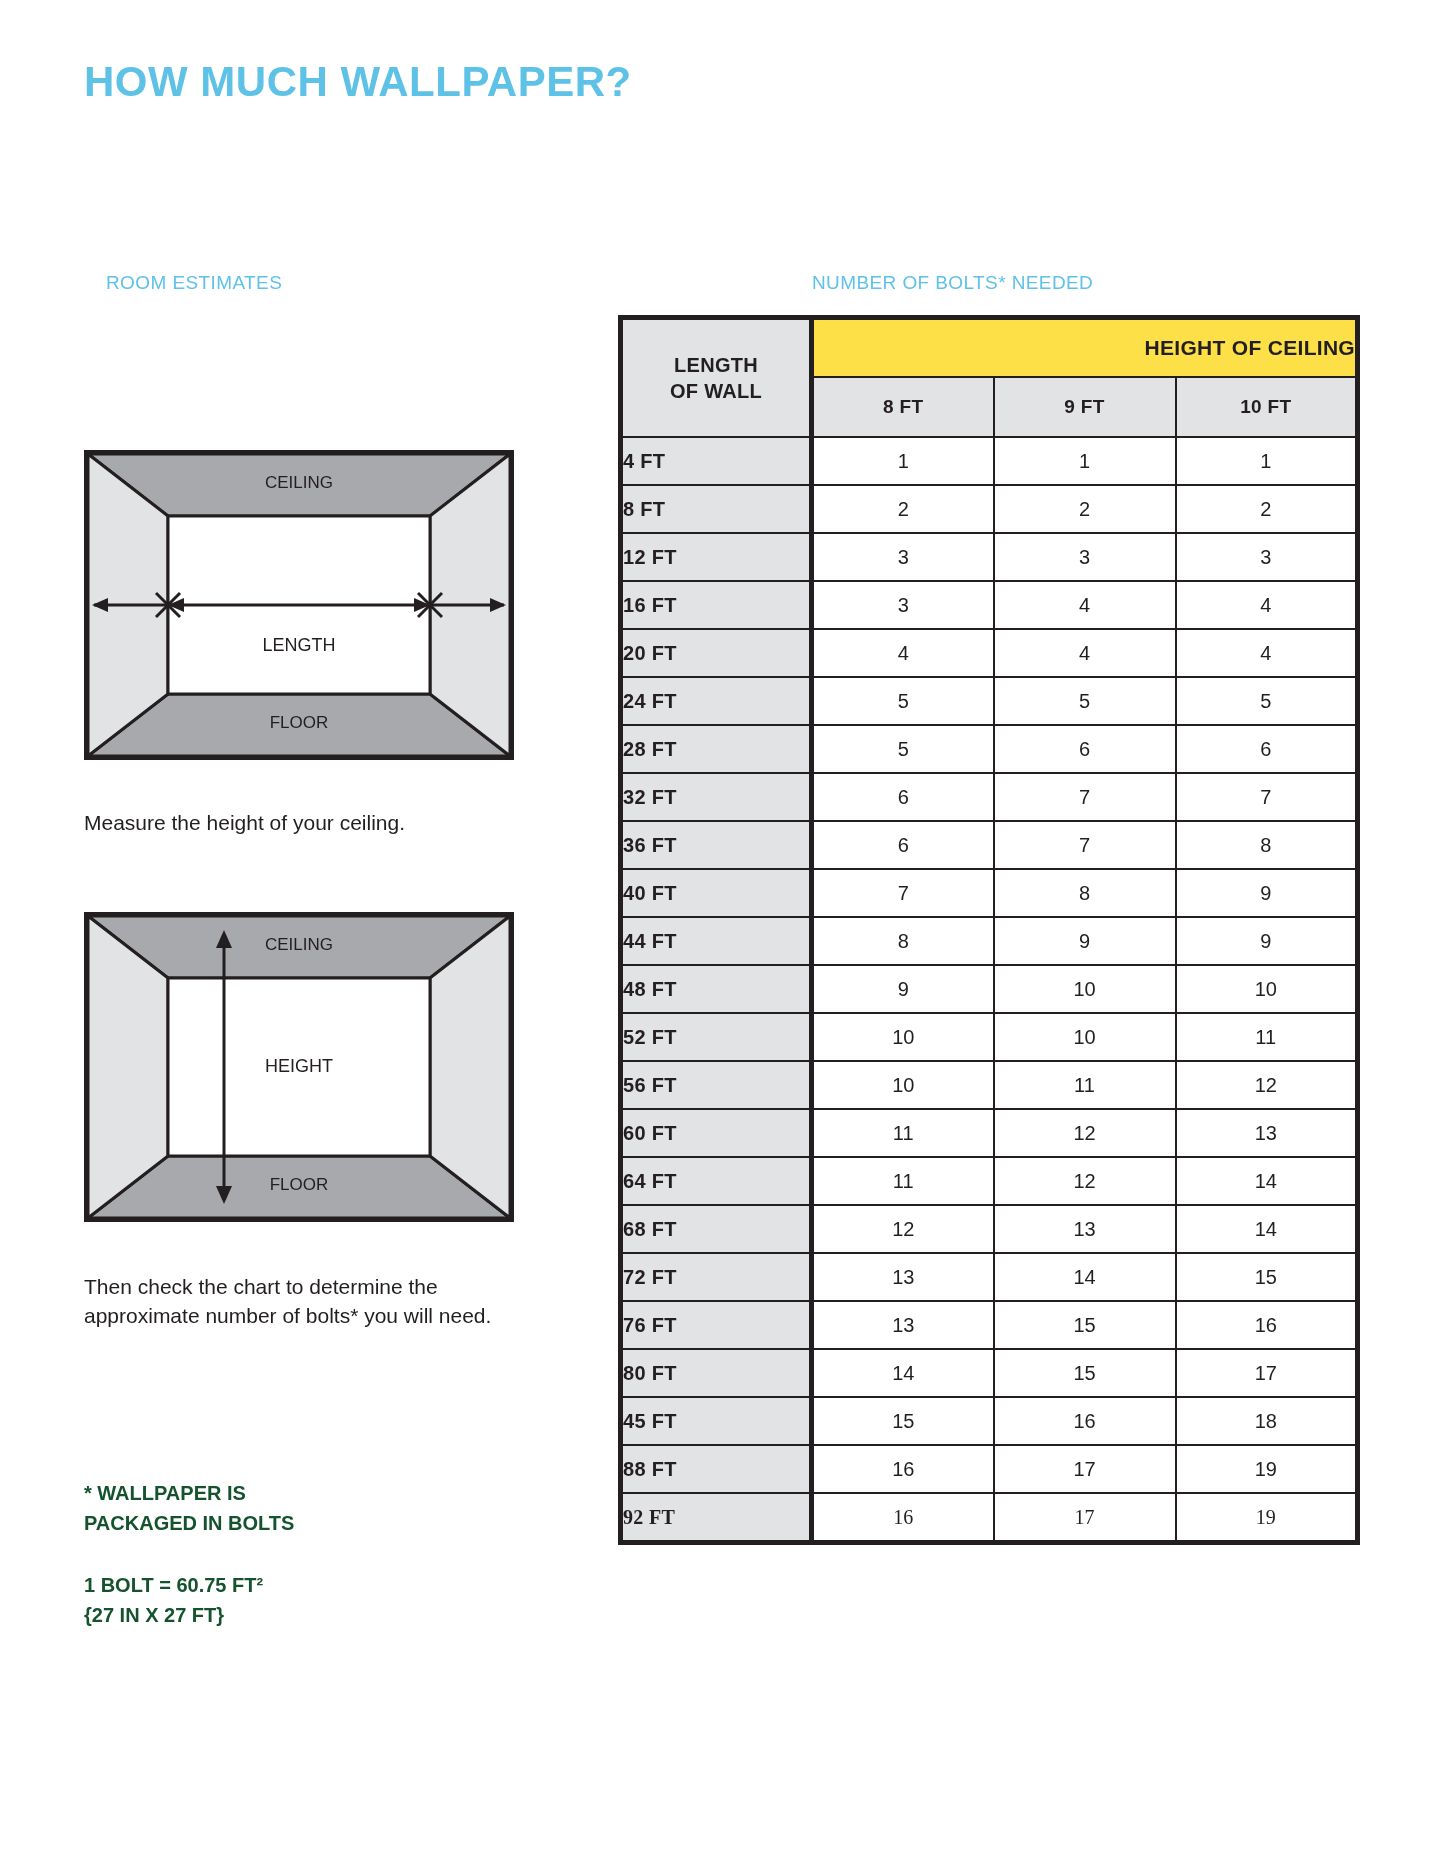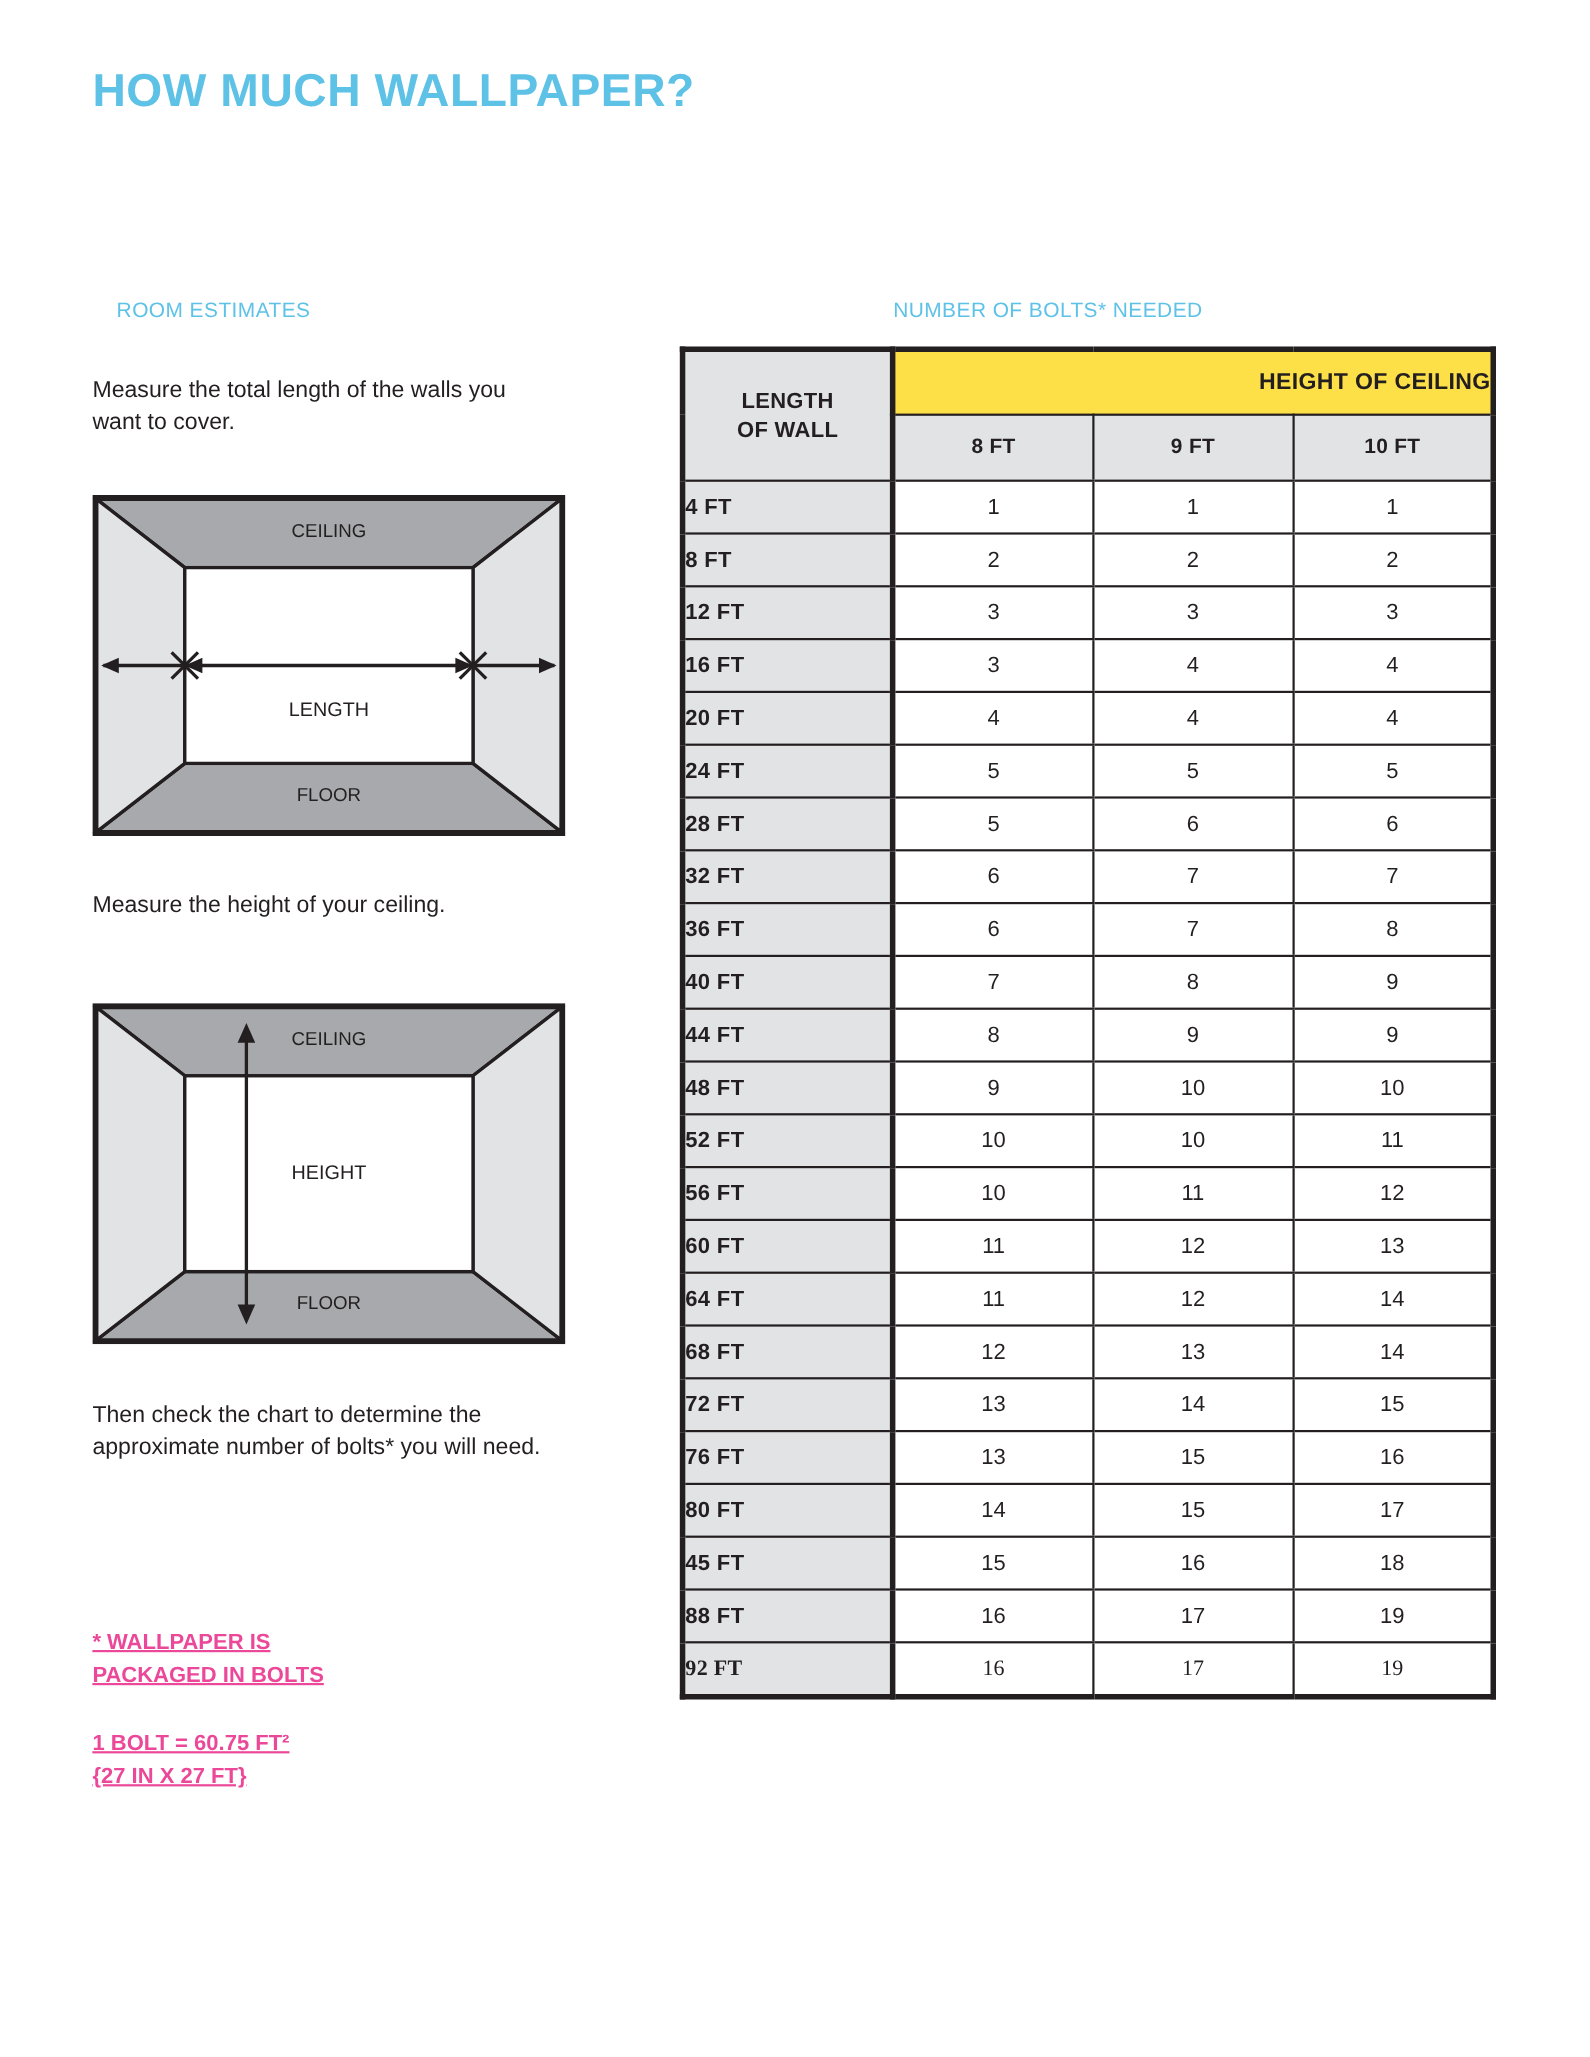--- a/index.html
+++ b/index.html
@@ -54,23 +54,22 @@
   }
   #measure-length-text { left: 84px; top: 340px; width: 380px; }
   #measure-height-text { left: 84px; top: 808px; width: 380px; }
   #check-chart-text    { left: 84px; top: 1272px; width: 420px; }
 
   .note-text {
     position: absolute;
     font-size: 20px;
     font-weight: bold;
     line-height: 30px;
-    color: #ec4899;
+    color: #14532d;
     white-space: pre-line;
-    text-decoration: underline;
   }
   #wallpaper-note { left: 84px; top: 1478px; width: 400px; }
   #bolt-size-note { left: 84px; top: 1570px; width: 400px; }
 
   
   .room-diagram {
     position: absolute;
     left: 84px;
     width: 430px;
     height: 310px;
@@ -159,21 +158,20 @@
 </head>
 <body>
 
 <div class="page">
 
   <div class="title">HOW MUCH WALLPAPER?</div>
 
   <div class="section-heading" id="room-estimates-heading">ROOM ESTIMATES</div>
   <div class="section-heading" id="bolts-heading">NUMBER OF BOLTS* NEEDED</div>
 
-  <div class="body-text" id="measure-length-text">Measure the total length of the walls you want to cover.</div>
   <div class="body-text" id="measure-height-text">Measure the height of your ceiling.</div>
   <div class="body-text" id="check-chart-text">Then check the chart to determine the approximate number of bolts* you will need.</div>
 
   <div class="note-text" id="wallpaper-note">* WALLPAPER IS
    PACKAGED IN BOLTS</div>
   <div class="note-text" id="bolt-size-note">1 BOLT = 60.75 FT²
 {27 IN X 27 FT}</div>
 
   <div class="room-diagram" id="diagram-length">
     <svg width="430" height="310" viewBox="0 0 430 310" xmlns="http://www.w3.org/2000/svg">

